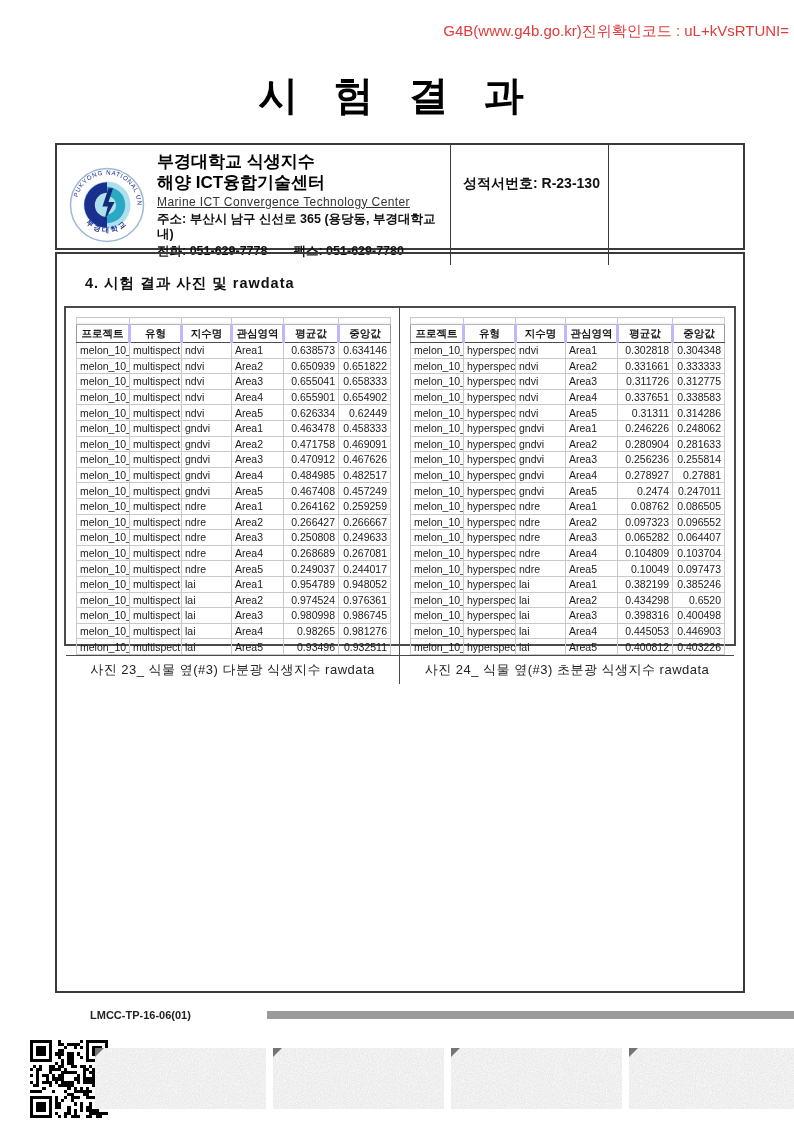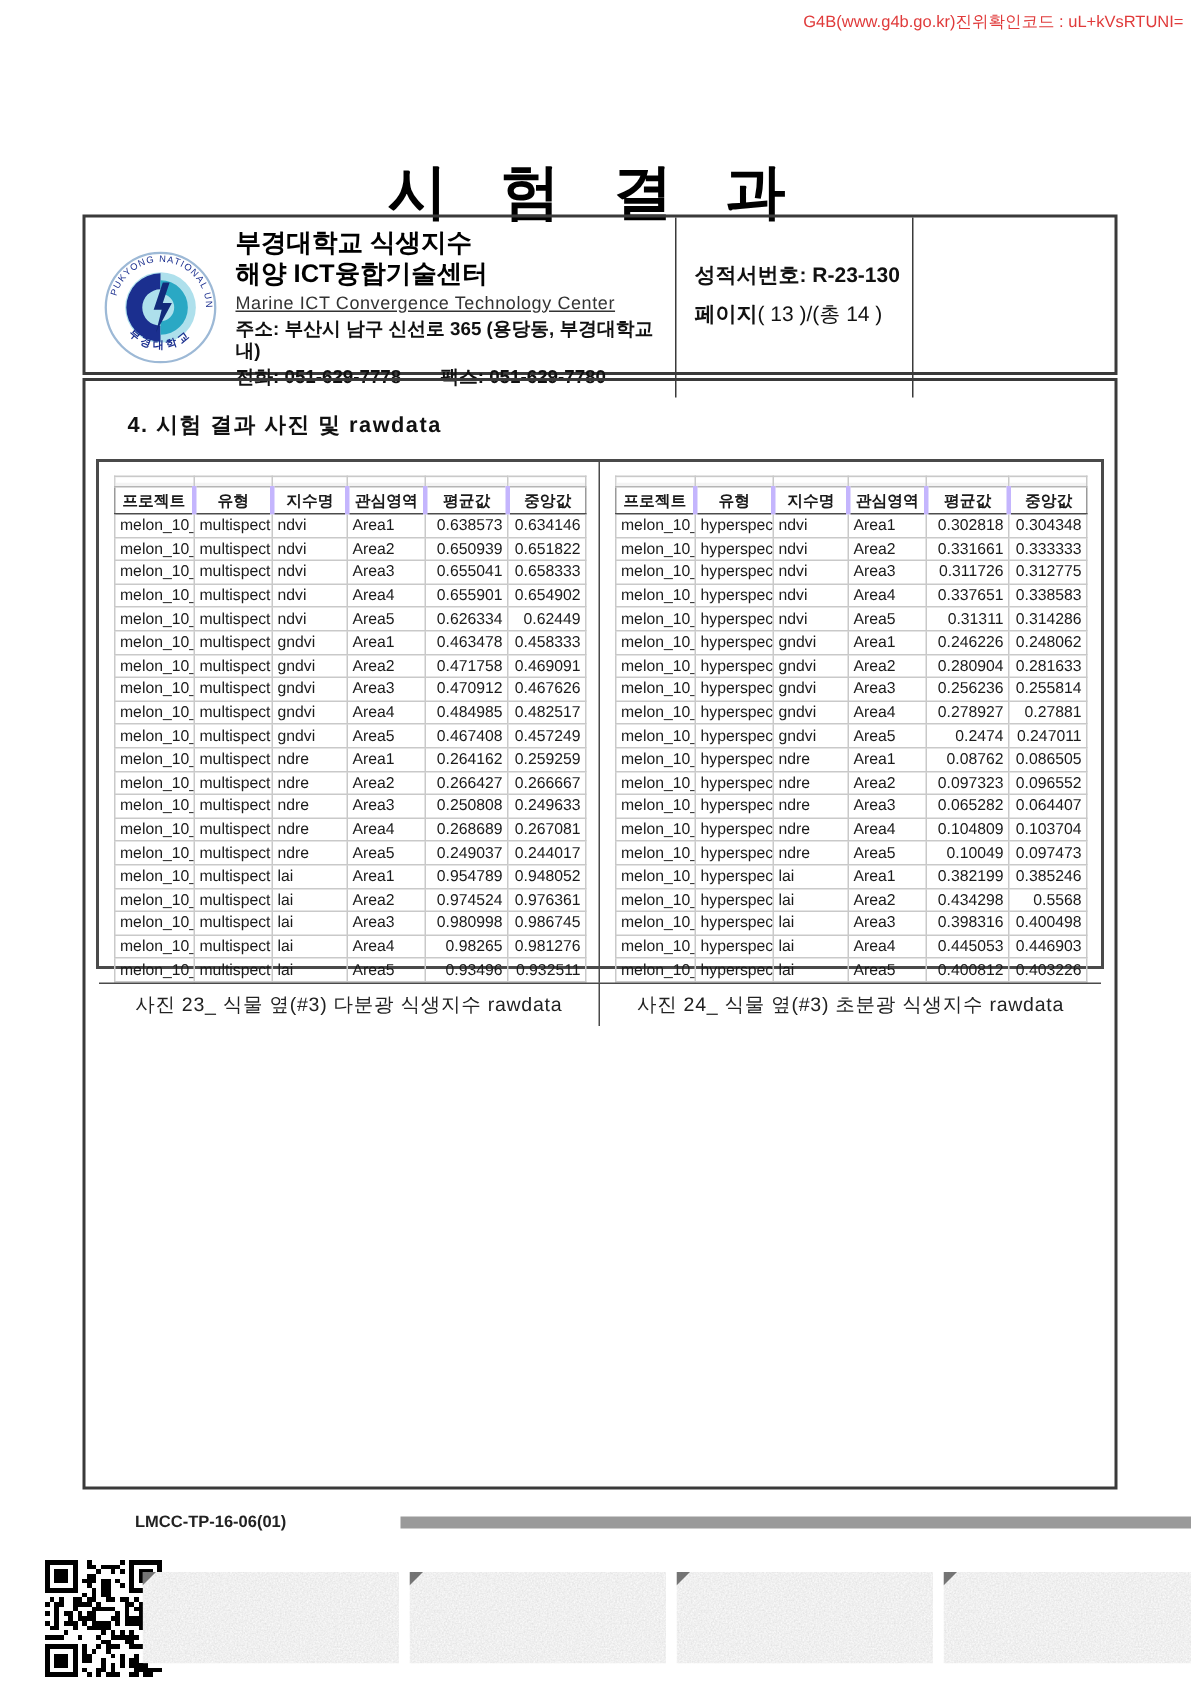--- a/index.html
+++ b/index.html
@@ -1,23 +1,23 @@
 <!DOCTYPE html>
 <html><head>
 <meta charset="utf-8">
 <style>
   html,body{margin:0;padding:0;background:#ffffff;}
   .page{position:relative;width:794px;height:1123px;background:#fff;overflow:hidden;
         font-family:"Liberation Sans","DejaVu Sans",sans-serif;color:#111;}
 
   
-  .verify{position:absolute;top:7px;right:5px;font-size:11px;font-weight:400;}
+  .verify{position:absolute;top:22px;right:5px;font-size:15px;font-weight:400;}
 
   
-  .title{position:absolute;top:100px;left:0;width:100%;text-align:center;
+  .title{position:absolute;top:68px;left:0;width:100%;text-align:center;
          font-size:40px;font-weight:bold;letter-spacing:12px;color:#000;}
 
   
   .header-box{position:absolute;left:55px;top:143px;width:690px;height:107px;
               border:2px solid #3a3a3a;box-sizing:border-box;display:grid;
               grid-template-columns:393px 159px 1fr;}
   .org-cell{display:flex;align-items:center;padding:6px 4px 6px 12px;box-sizing:border-box;}
   .logo{width:76px;height:76px;flex:0 0 76px;margin-right:12px;}
   .org-info{line-height:1.25;}
   .org-name{font-size:17px;font-weight:bold;color:#000;}
@@ -109,23 +109,20 @@
         <div class="org-contact">
           <span>전화: 051-629-7778</span><span class="fax">팩스:  051-629-7780</span>
         </div>
       </div>
     </div>
     <div class="meta-cell">
       <div class="meta-line">
         <b>성적서번호:</b>
         <b>R-23-130</b>
       </div>
-      <div class="meta-line">
-        <b>페이지</b><span>( 13 )/(총 14 )</span>
-      </div>
     </div>
     <div class="empty-cell"></div>
   </div>
 
   <div class="content-box">
     <div class="section-title">4. 시험 결과 사진 및 rawdata</div>
 
     <div class="tables-wrap">
       <div class="table-cell left">
         <div class="sheet">
@@ -479,21 +476,21 @@
                   <td class="txt">Area1</td>
                   <td class="num">0.382199</td>
                   <td class="num">0.385246</td>
                 </tr>
                 <tr>
                   <td class="txt">melon_10_</td>
                   <td class="txt">hyperspec</td>
                   <td class="txt">lai</td>
                   <td class="txt">Area2</td>
                   <td class="num">0.434298</td>
-                  <td class="num">0.5568</td>
+                  <td class="num">0.6520</td>
                 </tr>
                 <tr>
                   <td class="txt">melon_10_</td>
                   <td class="txt">hyperspec</td>
                   <td class="txt">lai</td>
                   <td class="txt">Area3</td>
                   <td class="num">0.398316</td>
                   <td class="num">0.400498</td>
                 </tr>
                 <tr>

